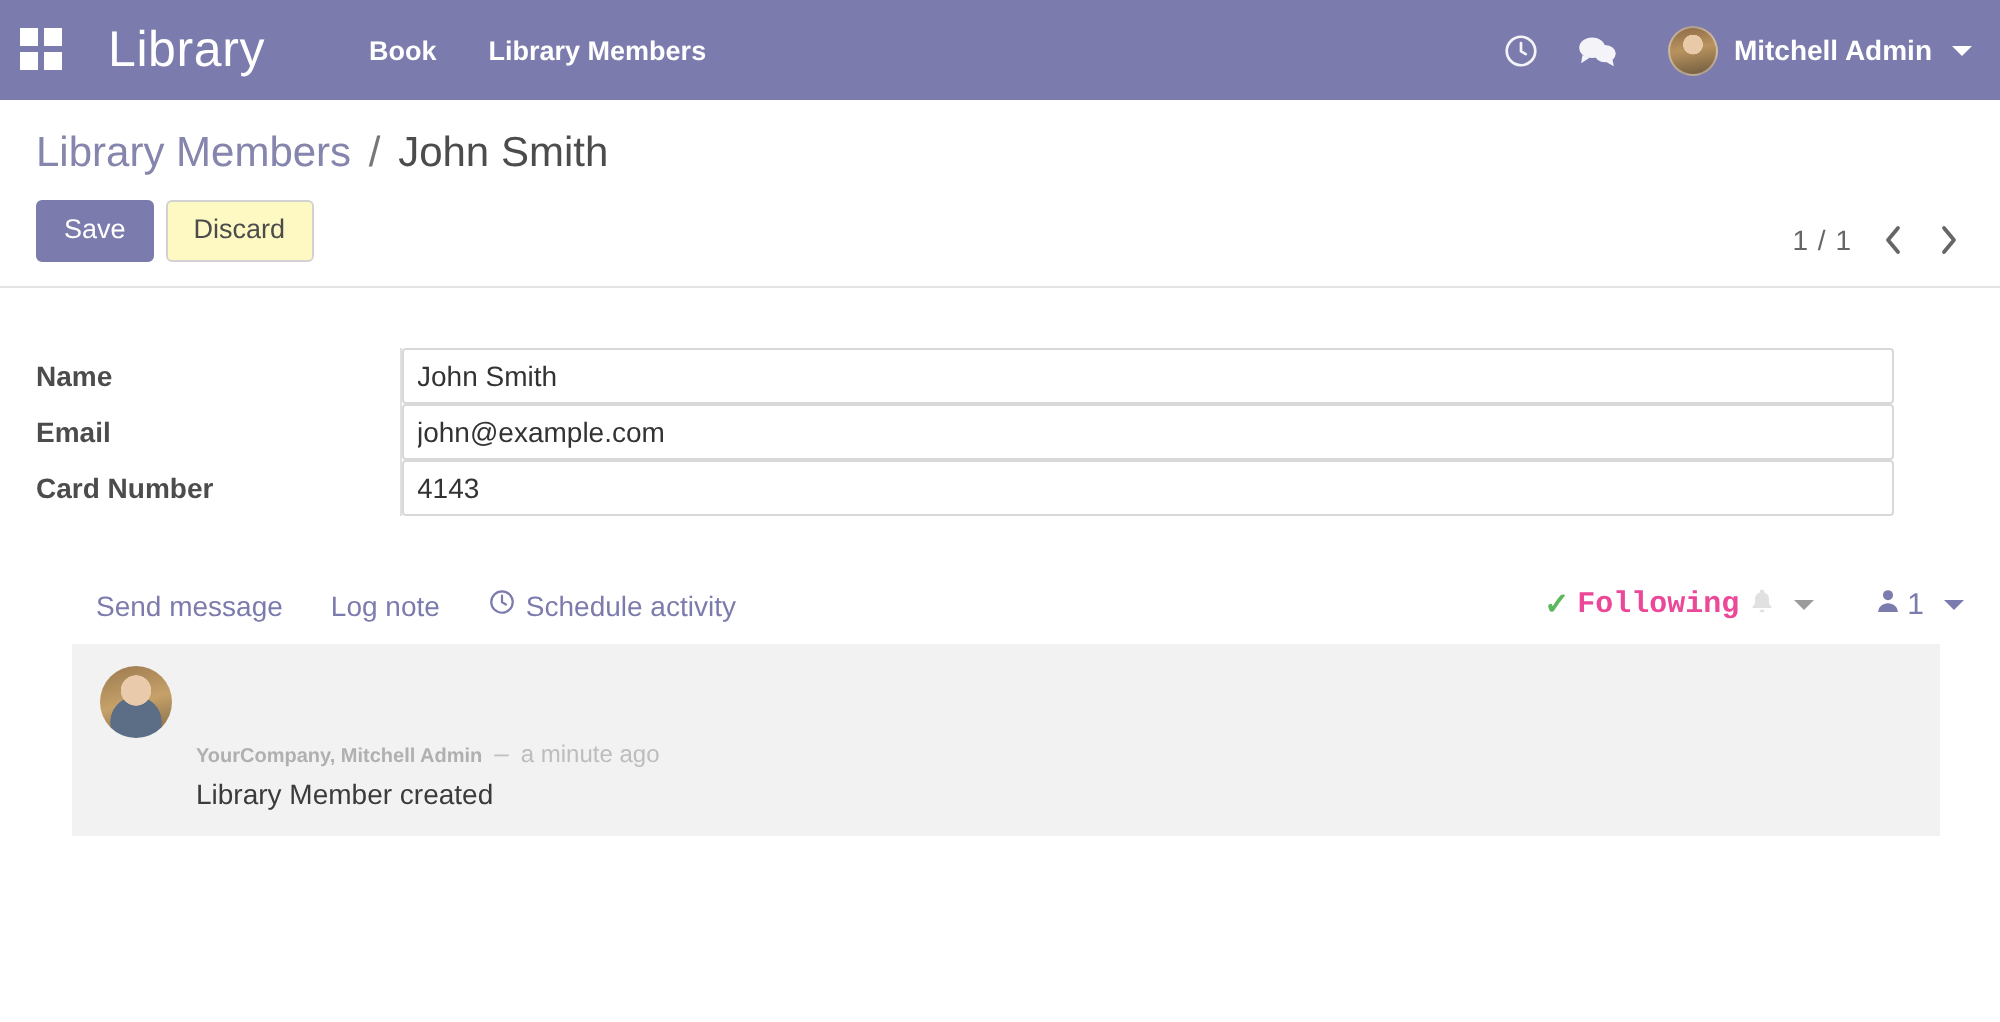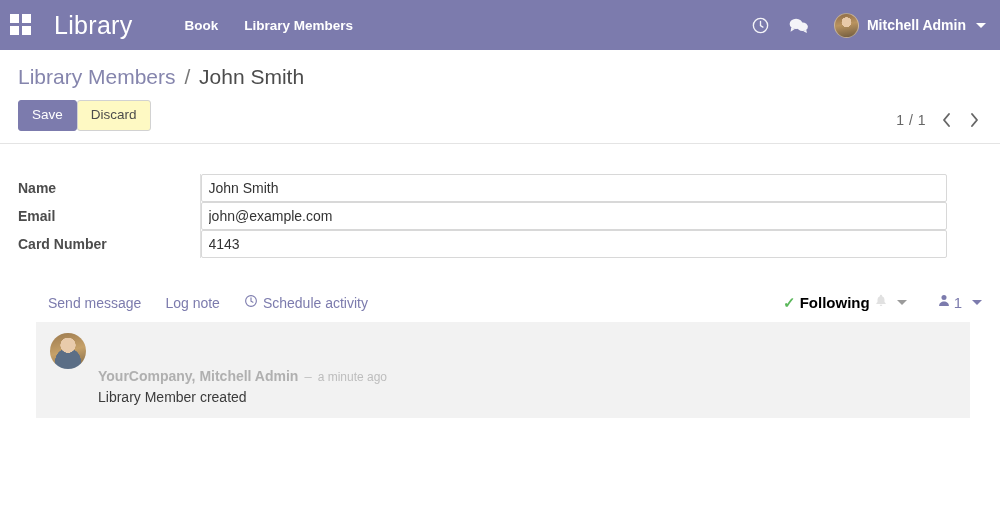--- a/index.html
+++ b/index.html
@@ -89,21 +89,21 @@
   .breadcrumb {
     font-size: 21px;
     line-height: 26px;
     margin-bottom: 10px;
     white-space: nowrap;
   }
   .bc-link { color: #8585ad; cursor: pointer; }
   .bc-sep { color: #777; margin: 0 3px; }
   .bc-current { color: #4c4c4c; }
 
-  .btn-row { display: flex; align-items: center; }
+  .btn-row { display: flex; align-items: center; gap: 6px; }
   .btn {
     font-size: 13.5px;
     padding: 6px 13px 7px 13px;
     border-radius: 3px;
     cursor: pointer;
     line-height: 1.15;
     white-space: nowrap;
   }
   .btn-primary { background: #7c7bad; color: #ffffff; border: 1px solid #7c7bad; }
   .btn-secondary { background: #fef9c3; color: #4c4c4c; border: 1px solid #d2d2d2; }
@@ -181,21 +181,21 @@
     align-items: center;
     gap: 30px;
   }
   .following {
     display: flex;
     align-items: center;
     gap: 4px;
     cursor: pointer;
   }
   .check-mark { color: #5cb85c; font-size: 15px; font-weight: bold; line-height: 1; }
-  .following-text { font-size: 15px; font-weight: bold; color: #000000; }
+  .following-text { font-size: 15px; font-weight: bold; color: #ec4899; font-family: Liberation Mono, monospace; }
   .bell { opacity: .25; }
   .caret-grey {
     width: 0; height: 0;
     border-left: 5px solid transparent;
     border-right: 5px solid transparent;
     border-top: 5px solid #9b9b9b;
     margin-left: 5px;
   }
   .caret-purple {
     width: 0; height: 0;
@@ -241,21 +241,21 @@
     border-radius: 50%;
     flex: none;
     background:
       radial-gradient(circle at 50% 34%, #e9cbab 0 25%, transparent 26%),
       radial-gradient(circle at 50% 78%, #5b6e86 0 38%, transparent 39%),
       linear-gradient(165deg, #9c7a4f 0%, #c6a169 50%, #7a6343 100%);
   }
   .msg-body { padding-top: 1px; }
   .msg-head { display: flex; align-items: baseline; gap: 6px; }
   .msg-author {
-    font-size: 14px;
+    font-size: 10px;
     font-weight: bold;
     color: #b0b0b0;
     white-space: nowrap;
   }
   .msg-dash { color: #c0c0c0; font-size: 13px; }
   .msg-time { font-size: 12px; color: #bdbdbd; white-space: nowrap; margin-top: 36px; }
   .msg-text {
     font-size: 14px;
     color: #3b3b3b;
     margin-top: 5px;

